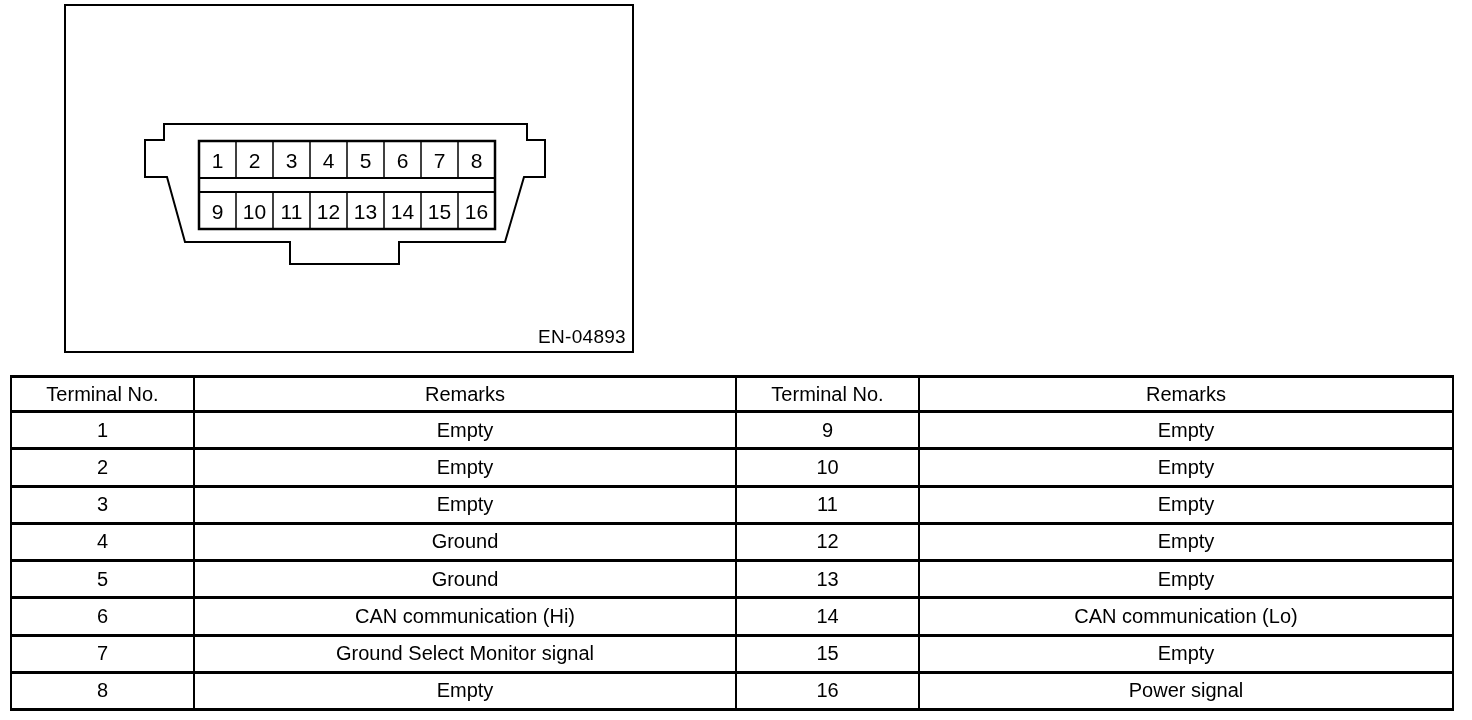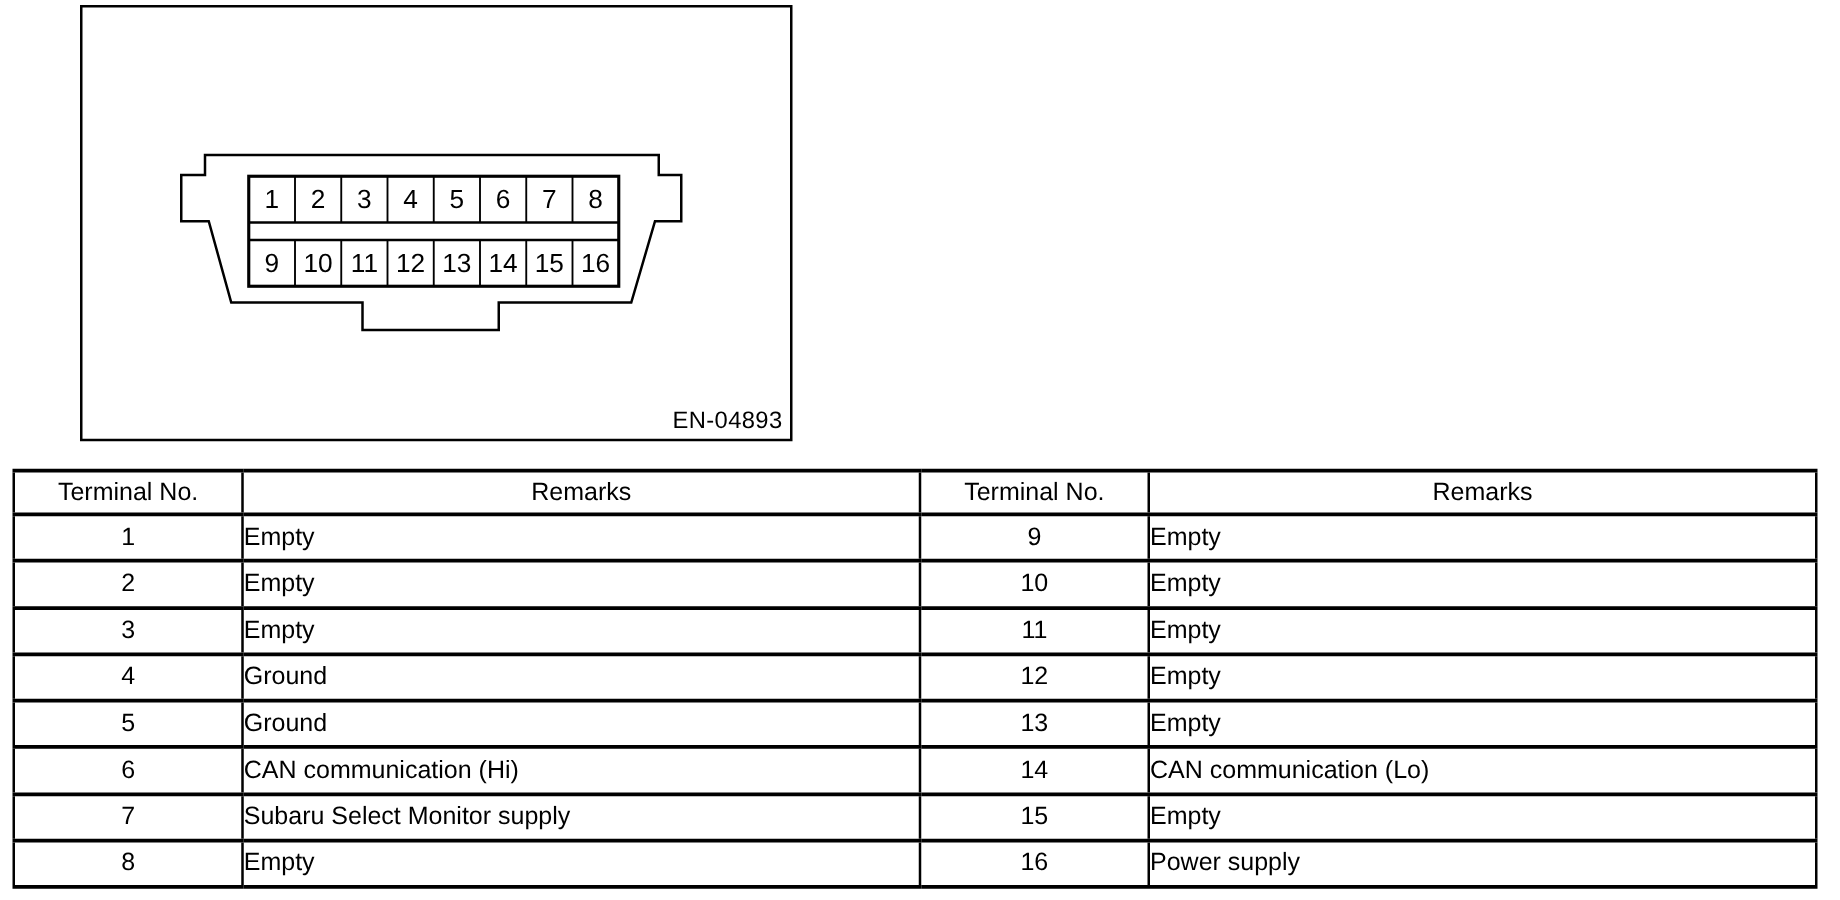--- a/index.html
+++ b/index.html
@@ -61,21 +61,21 @@
     border-width: 3px 2px;
     font-weight: normal;
     padding: 0;
     vertical-align: middle;
     overflow: hidden;
     white-space: nowrap;
   }
   table.pinout thead tr { height: 35px; }
   th.hdr { text-align: center; }
   td.num { text-align: center; }
-  td.remark { text-align: left; padding-left: 10px; margin-top: 20px; }
+  td.remark { text-align: center; padding-left: 10px; margin-top: 20px; }
 </style>
 </head>
 <body>
 
 <div class="page">
 
   <div class="figure-box">
     <svg width="566" height="345" viewBox="0 0 566 345">
 
       <polygon points="98,118 461,118 461,134 479,134 479,171 458,171 439,236 333,236 333,258 224,258 224,236 119,236 101,171 79,171 79,134 98,134" fill="#ffffff" stroke="#000000" stroke-width="2" stroke-linejoin="miter"></polygon>
@@ -171,26 +171,26 @@
         <td class="remark">Empty</td>
       </tr>
       <tr>
         <td class="num">6</td>
         <td class="remark">CAN communication (Hi)</td>
         <td class="num">14</td>
         <td class="remark">CAN communication (Lo)</td>
       </tr>
       <tr>
         <td class="num">7</td>
-        <td class="remark">Subaru Select Monitor supply</td>
+        <td class="remark">Ground Select Monitor signal</td>
         <td class="num">15</td>
         <td class="remark">Empty</td>
       </tr>
       <tr>
         <td class="num">8</td>
         <td class="remark">Empty</td>
         <td class="num">16</td>
-        <td class="remark">Power supply</td>
+        <td class="remark">Power signal</td>
       </tr>
     </tbody>
   </table>
 
 </div>
 
 </body></html>

